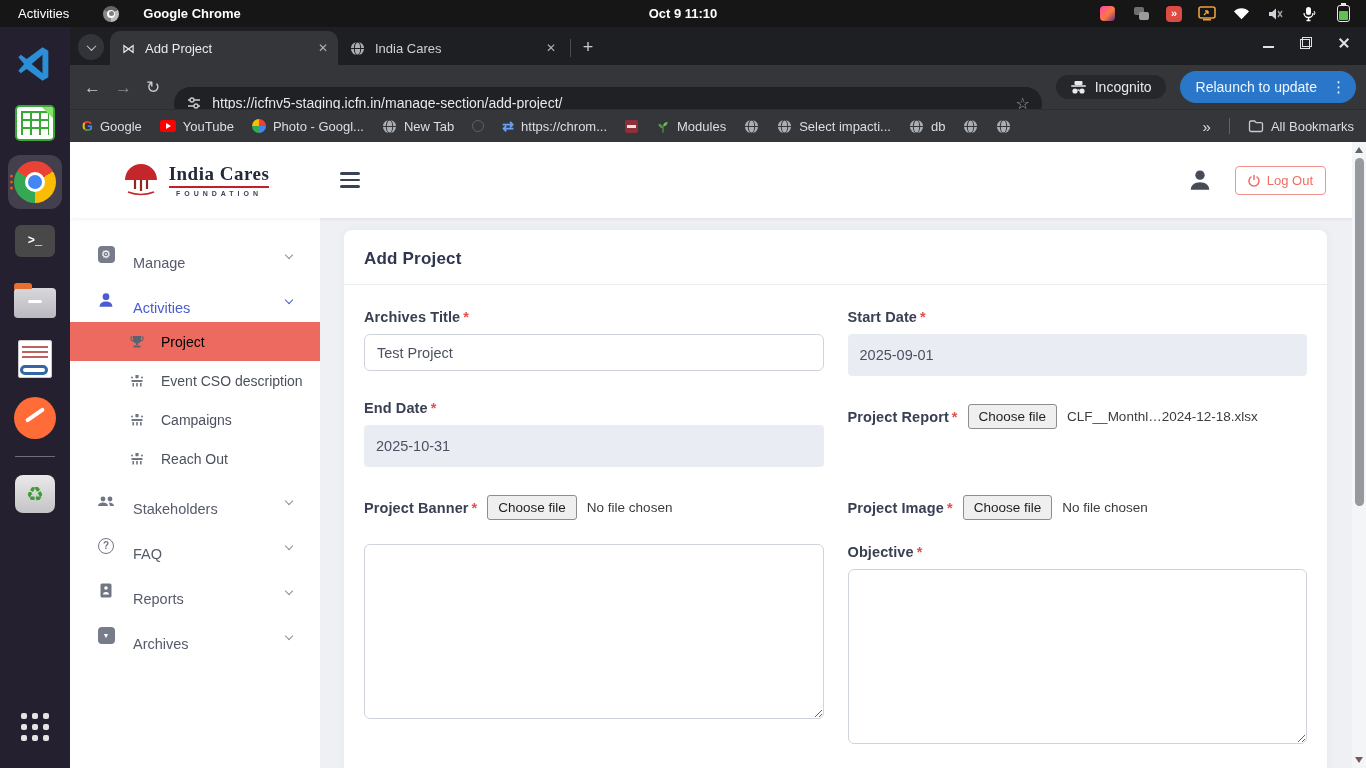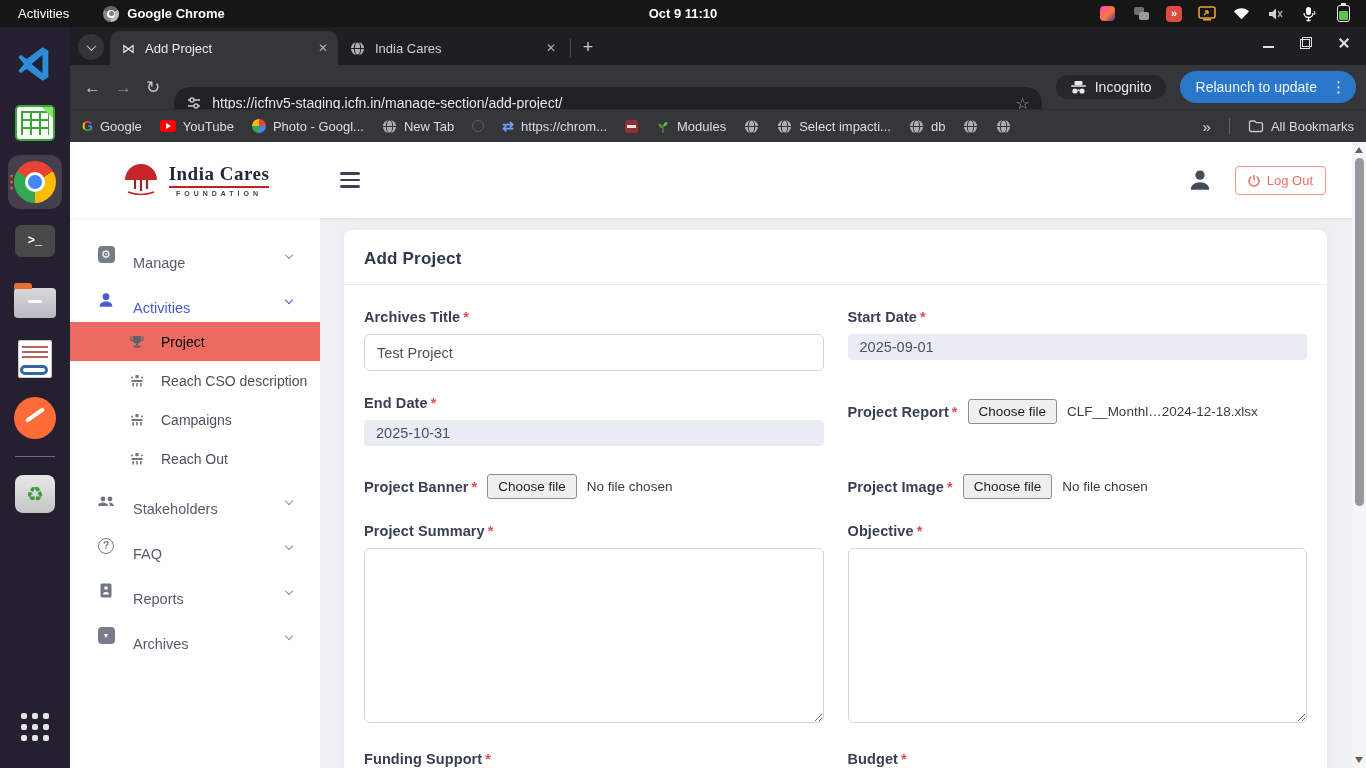--- a/index.html
+++ b/index.html
@@ -4,21 +4,21 @@
 <style>
   * { margin:0; padding:0; box-sizing:border-box; }
   html,body { width:1366px; height:768px; overflow:hidden; background:#000; }
   body { font-family:"Liberation Sans", sans-serif; }
   .stage { position:relative; width:1366px; height:768px; background:#101010; }
 
   
   .topbar { position:absolute; left:0; top:0; width:1366px; height:27px; background:#161616;
             display:flex; align-items:center; color:#fff; font-size:13px; z-index:30; }
   .tb-left { display:flex; align-items:center; gap:34px; padding-left:18px; width:450px; }
-  .tb-app { display:flex; align-items:center; gap:8px;justify-content:space-between; }
+  .tb-app { display:flex; align-items:center; gap:24px;justify-content:space-between; }
   .tb-clock { position:absolute; left:0; right:0; text-align:center; font-weight:700; font-size:13px; pointer-events:none; }
   .tb-tray { margin-left:auto; display:flex; align-items:center; gap:16px; padding-right:14px; }
   .tray-ic { width:18px; height:18px; display:inline-flex; align-items:center; justify-content:center; }
   .prism { width:15px; height:15px; border-radius:4px; background:linear-gradient(135deg,#ff4fa3 10%,#ff7a3c 55%,#5b2d8f 100%); }
   .chatic { position:relative; width:15px; height:13px; }
   .chatic i { position:absolute; width:10px; height:8px; background:#9a9a9a; border-radius:2px; display:block; }
   .chatic i:first-child { left:0; top:0; background:#6f6f6f;}
   .chatic i:last-child { right:0; bottom:0; }
   .redshare { width:16px; height:16px; border-radius:4px; background:#dd4b43; color:#fff; font-size:11px; font-weight:700;
               display:flex; align-items:center; justify-content:center; line-height:1; }
@@ -144,21 +144,21 @@
 
   .content { flex:1; padding:12px 24px 0; min-width:0; }
   .card { background:#fff; border-radius:8px 8px 0 0; box-shadow:0 0 10px rgba(40,50,70,.05); width:983px; min-height:620px; }
   .card-head { padding:19px 20px 15px; border-bottom:1px solid #e9ecf1; }
   .card-title { font-size:17px; font-weight:700; color:#2e3650; letter-spacing:.2px; }
   .card-body { padding:24px 20px; display:grid; grid-template-columns:1fr 1fr; column-gap:24px; row-gap:24px; align-items:start; }
   .f-label { display:block; font-size:14.5px; font-weight:700; color:#3a4054; margin-bottom:9px; letter-spacing:.1px; }
   .req { color:#e25050; margin-left:3px; }
   .text-input { width:100%; height:37px; border:1px solid #cfd4dc; border-radius:6px; padding:0 12px;
                 font-size:14.5px; color:#4b5160; font-family:inherit; background:#fff; outline:none; }
-  .date-input { width:100%; height:26px; border:none; border-radius:4px; padding:0 12px;
+  .date-input { width:100%; height:42px; border:none; border-radius:4px; padding:0 12px;
                 font-size:14.5px; color:#4b5160; font-family:inherit; background:#e9edf3; outline:none; }
   .file-row { display:flex; align-items:center; gap:4px; flex-wrap:nowrap; padding-top:4px; }
   .file-row .f-label { margin-bottom:0; white-space:nowrap; }
   .file-btn { font-size:13.5px; color:#1f1f1f; background:#efefef; border:1px solid #8d8d8d; border-radius:3px;
               padding:4px 10px; margin-left:6px; white-space:nowrap; }
   .file-name { font-size:13.5px; color:#3c3c3c; margin-left:6px; white-space:nowrap; overflow:hidden; }
   .ta { width:100%; height:175px; border:1px solid #cfd4dc; border-radius:6px; padding:10px 12px;
         font-size:14.5px; color:#4b5160; font-family:inherit; resize:both; outline:none; }
 
   
@@ -503,21 +503,21 @@
               <svg width="16" height="16" viewBox="0 0 16 16">
                   <rect x="6.4" y="2" width="3.2" height="3.2" rx=".6" fill="#707684"></rect>
                   <circle cx="3" cy="4.6" r="1" fill="#707684"></circle>
                   <circle cx="13" cy="4.6" r="1" fill="#707684"></circle>
                   <rect x="2.5" y="7" width="11" height="2" rx=".6" fill="#707684"></rect>
                   <rect x="3.4" y="10" width="1.6" height="3.5" fill="#707684"></rect>
                   <rect x="7.2" y="10" width="1.6" height="3.5" fill="#707684"></rect>
                   <rect x="11" y="10" width="1.6" height="3.5" fill="#707684"></rect>
                 </svg>
             </span>
-            <span>Reach CSO description</span>
+            <span>Event CSO description</span>
           </div>
           <div class="sub-item">
             <span class="n-ic">
               <svg width="16" height="16" viewBox="0 0 16 16">
                   <rect x="6.4" y="2" width="3.2" height="3.2" rx=".6" fill="#707684"></rect>
                   <circle cx="3" cy="4.6" r="1" fill="#707684"></circle>
                   <circle cx="13" cy="4.6" r="1" fill="#707684"></circle>
                   <rect x="2.5" y="7" width="11" height="2" rx=".6" fill="#707684"></rect>
                   <rect x="3.4" y="10" width="1.6" height="3.5" fill="#707684"></rect>
                   <rect x="7.2" y="10" width="1.6" height="3.5" fill="#707684"></rect>
@@ -623,23 +623,20 @@
               </div>
               <div class="file-row">
                 <label class="f-label">
                   <span>Project Image</span><span class="req">*</span>
                 </label>
                 <span class="file-btn">Choose file</span>
                 <span class="file-name">No file chosen</span>
               </div>
 
               <div>
-                <label class="f-label">
-                  <span>Project Summary</span><span class="req">*</span>
-                </label>
                 <textarea class="ta" style=""></textarea>
               </div>
               <div>
                 <label class="f-label">
                   <span>Objective</span><span class="req">*</span>
                 </label>
                 <textarea class="ta" style=""></textarea>
               </div>
 
               <div>

